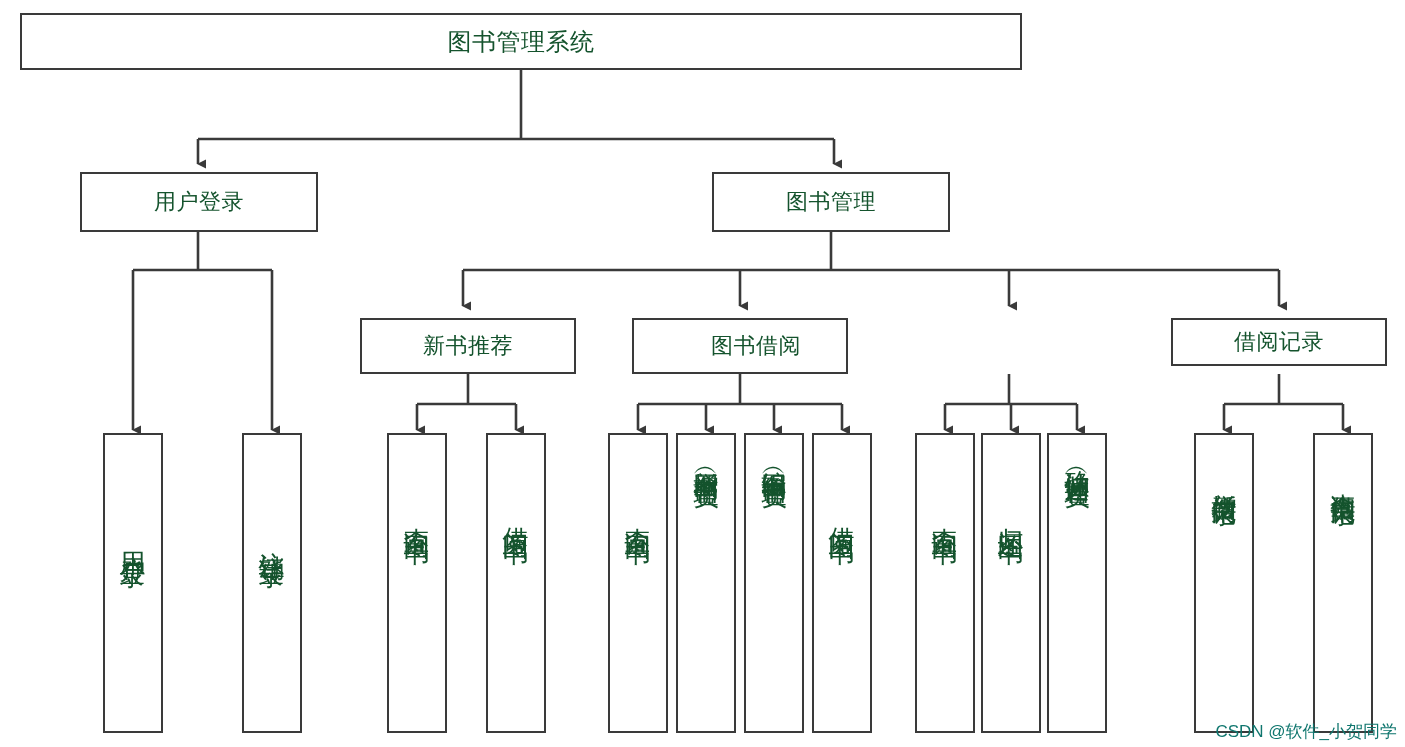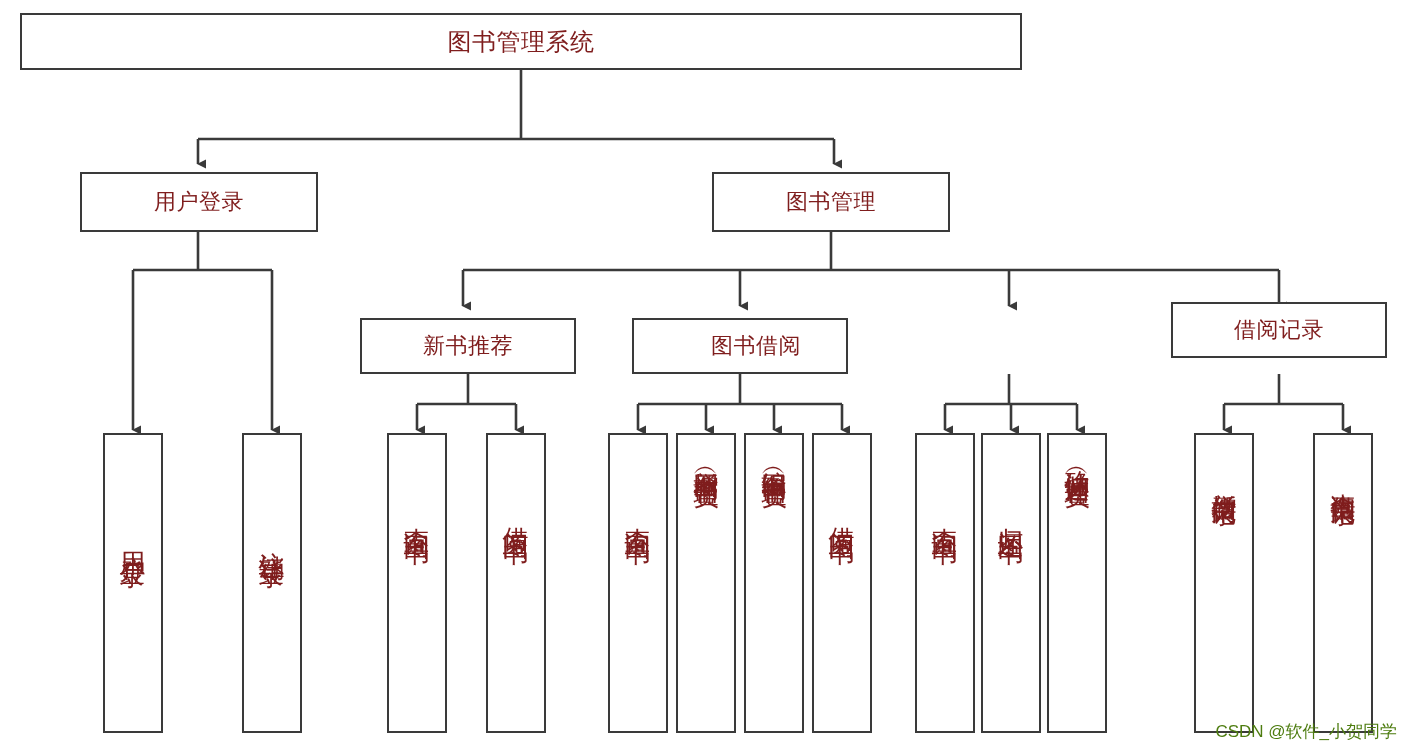--- a/index.html
+++ b/index.html
@@ -15,21 +15,21 @@
   #svg-edges{position:absolute;left:0;top:0;width:1405px;height:747px;pointer-events:none;}
 
   .node{
     position:absolute;
     box-sizing:border-box;
     background:#ffffff;
     border:2px solid #3a3a3a;
     display:flex;
     align-items:center;
     justify-content:center;
-    color:#7f1d1d;
+    color:#14532d;
   }
   .node .label{
     display:block;
     text-align:center;
     line-height:1.15;
     letter-spacing:0.5px;
   }
   
   .node.h .label{
     font-size:22px;
@@ -54,21 +54,21 @@
   .node.v.tall .label{font-size:25px;letter-spacing:2px;}
   .node.v.mid   .label{padding-top:86px;}
   .node.v.mid2  .label{padding-top:62px;}
   .node.v.mid3  .label{padding-top:28px;}
   .node.v.mid4  .label{padding-top:6px;}
 
   #watermark{
     position:absolute;
     right:8px;bottom:4px;
     font-size:17px;
-    color:#4d7c0f;
+    color:#0f766e;
     white-space:nowrap;
     font-family:"Liberation Sans","DejaVu Sans",sans-serif;
   }
 </style>
 </head>
 <body>
 
 <div id="canvas">
 
   <svg id="svg-edges" viewBox="0 0 1405 747" xmlns="http://www.w3.org/2000/svg">
@@ -131,21 +131,21 @@
   <div class="node h" style="left:712px;top:172px;width:238px;height:60px;">
     <span class="label">图书管理</span>
   </div>
 
   <div class="node h" style="left:360px;top:318px;width:216px;height:56px;">
     <span class="label">新书推荐</span>
   </div>
   <div class="node h" style="left:632px;top:318px;width:216px;height:56px;padding-left:32px;">
     <span class="label">图书借阅</span>
   </div>
-  <div class="node h" style="left:1171px;top:302px;width:216px;height:56px;">
+  <div class="node h" style="left:1171px;top:318px;width:216px;height:48px;">
     <span class="label">借阅记录</span>
   </div>
 
   <div class="node v mid" style="left:103px;top:433px;width:60px;height:300px;">
     <span class="label">用户登录</span>
   </div>
   <div class="node v mid" style="left:242px;top:433px;width:60px;height:300px;">
     <span class="label">注销登录</span>
   </div>
 

